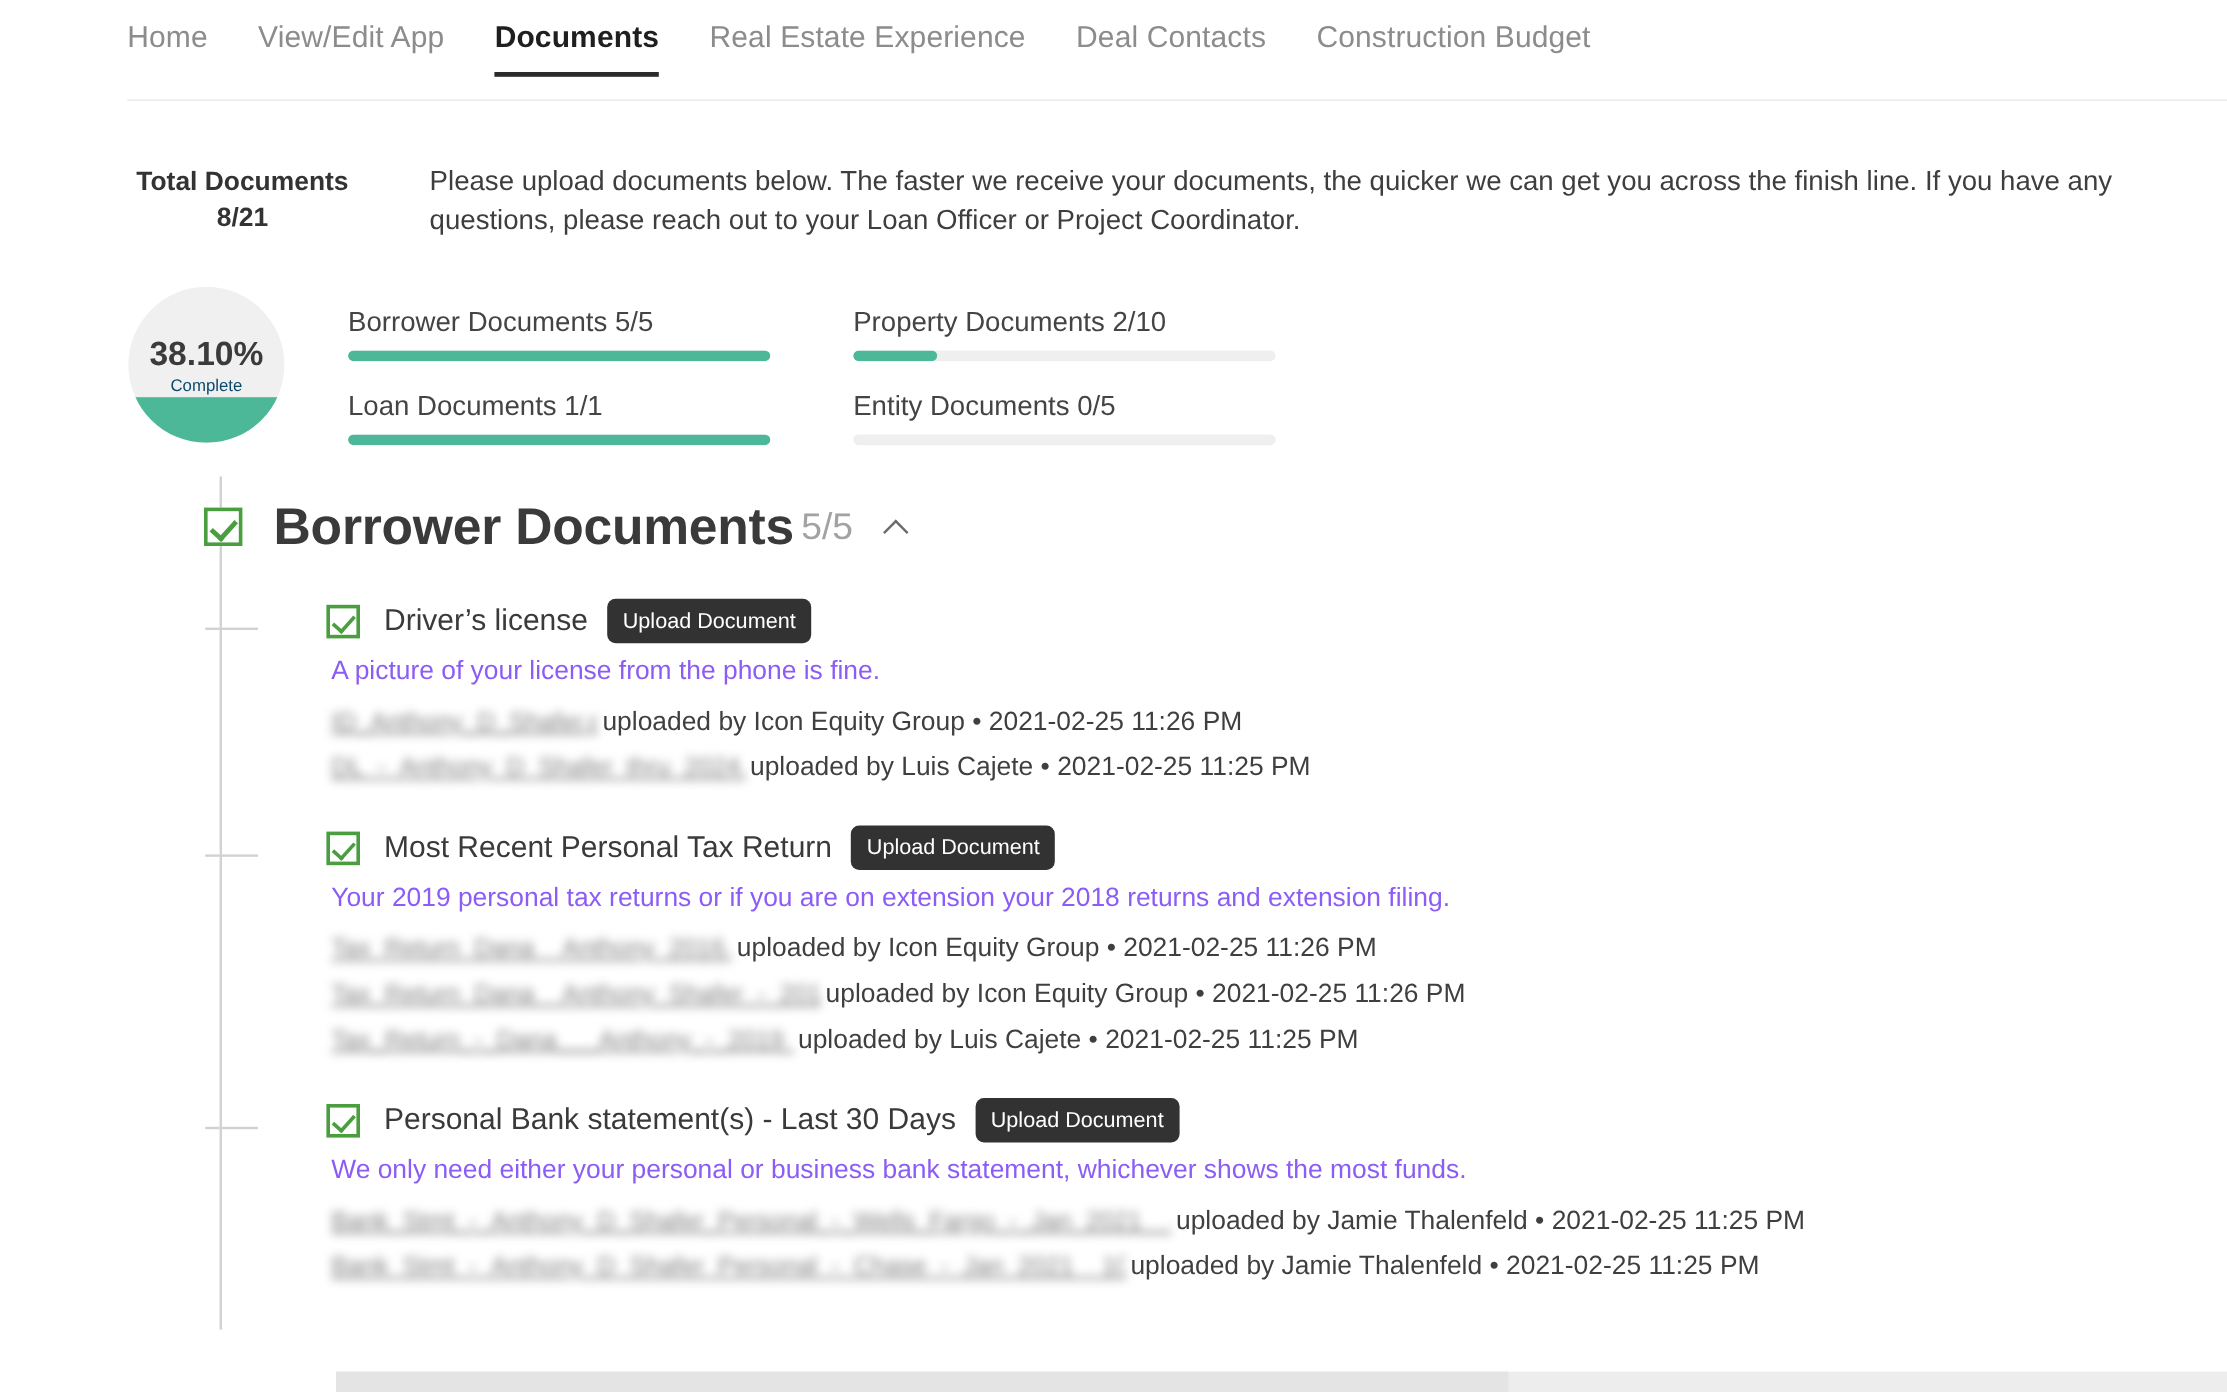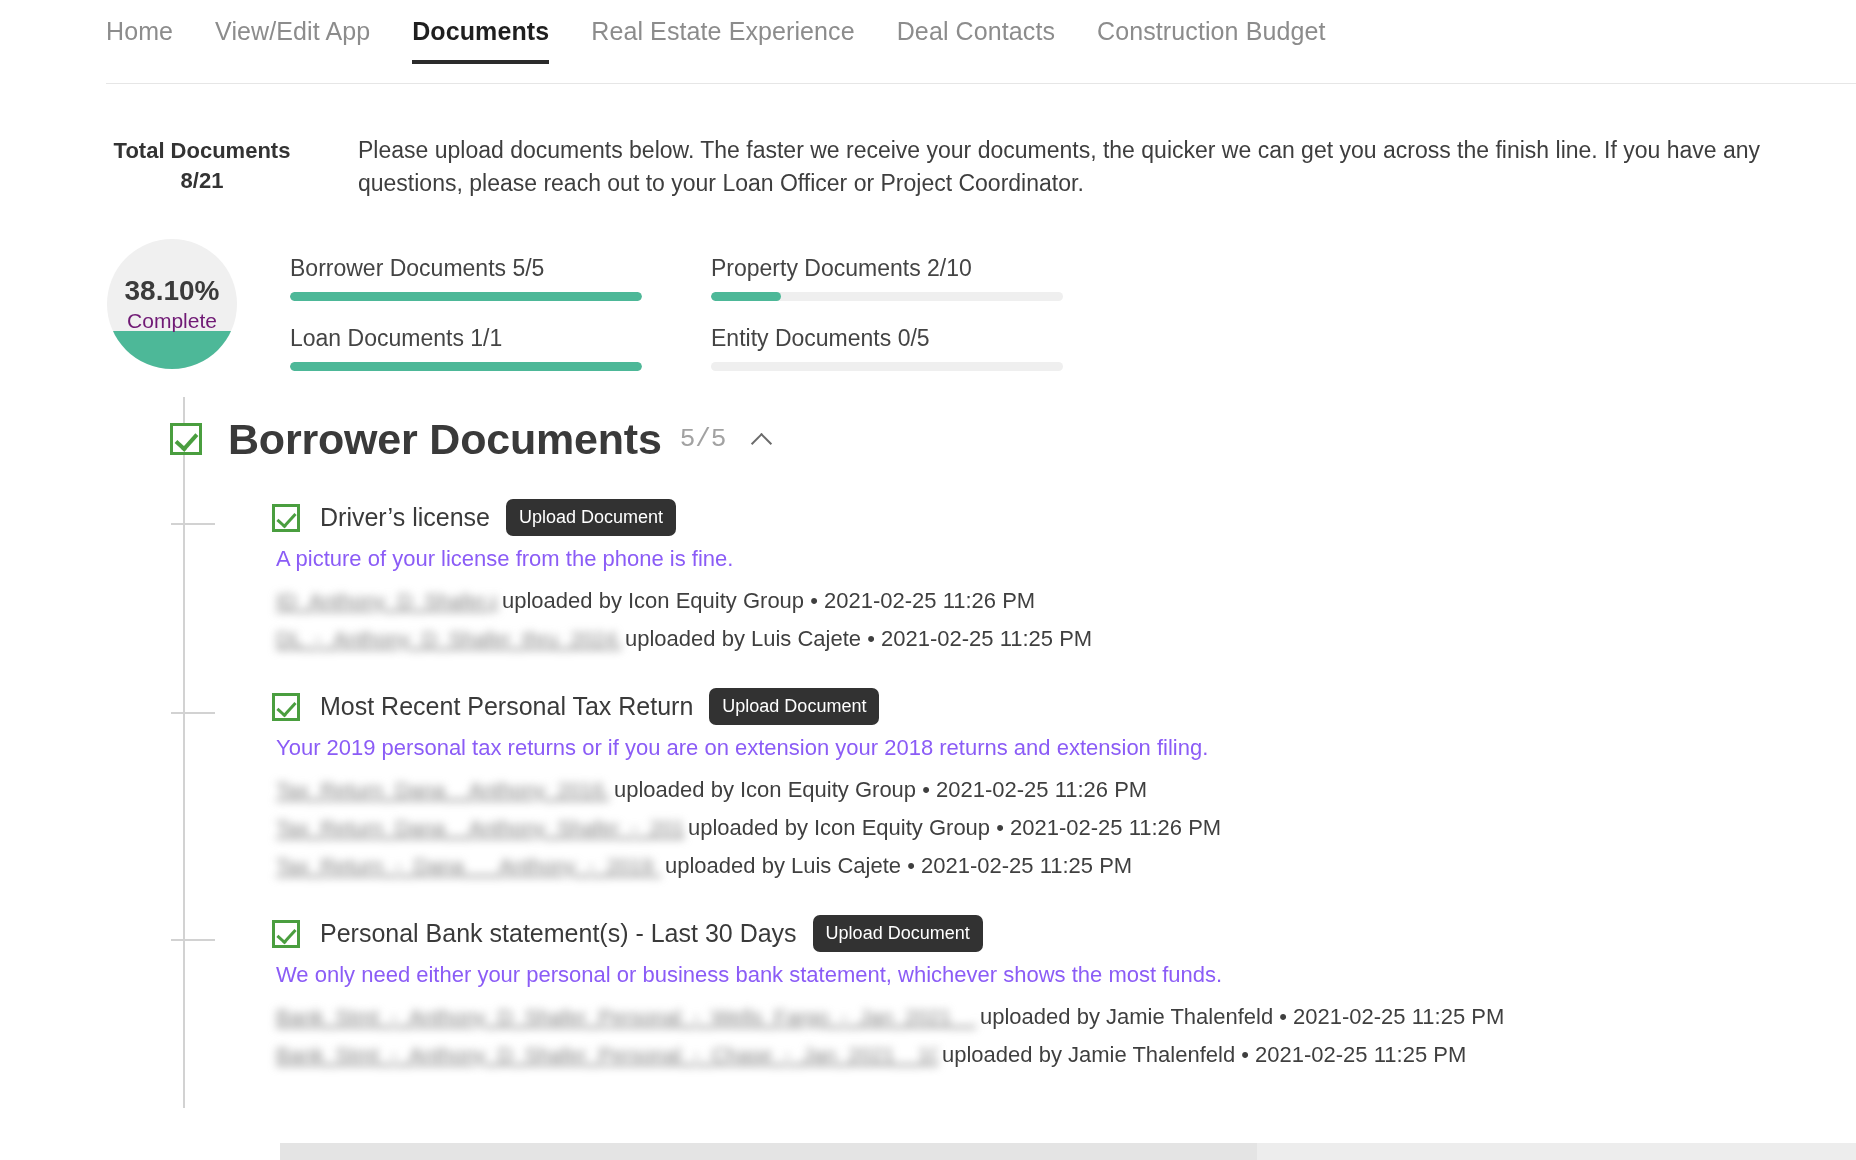--- a/index.html
+++ b/index.html
@@ -112,22 +112,22 @@
     position: relative;
     font-size: 28px;
     font-weight: 700;
     color: #3b3b3b;
     line-height: 1;
     z-index: 2;
     margin-bottom: 5px;
   }
   .donut .cmp {
     position: relative;
-    font-size: 21px;
-    color: #701a75;
+    font-size: 14px;
+    color: #0c4a6e;
     line-height: 1;
     z-index: 2;
   }
 
   .bars {
     display: flex;
     flex-wrap: wrap;
     padding-left: 53px;
     padding-top: 16px;
     width: 1310px;
@@ -198,25 +198,24 @@
     transform: rotate(42deg);
   }
   .section-title {
     font-size: 43px;
     font-weight: 700;
     color: #3a3a3a;
     margin-left: 26px;
     letter-spacing: -.2px;
   }
   .section-count {
-    font-size: 26px;
+    font-size: 31px;
     color: #a2a2a2;
-    margin-left: 18px;
+    margin-left: 6px;
     font-weight: 400;
-    font-family: Liberation Mono, monospace;
   }
   .chevron {
     margin-left: 26px;
     width: 20px; height: 20px;
     position: relative;
     cursor: pointer;
     display: inline-block;
   }
   .chevron::before {
     content: "";

